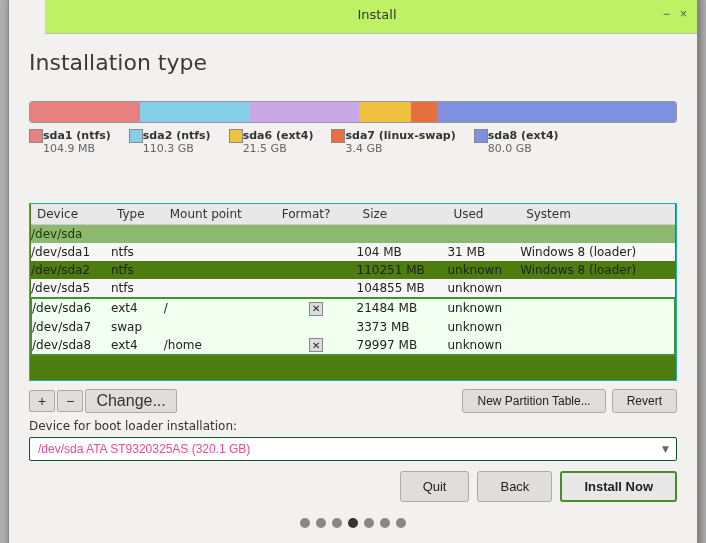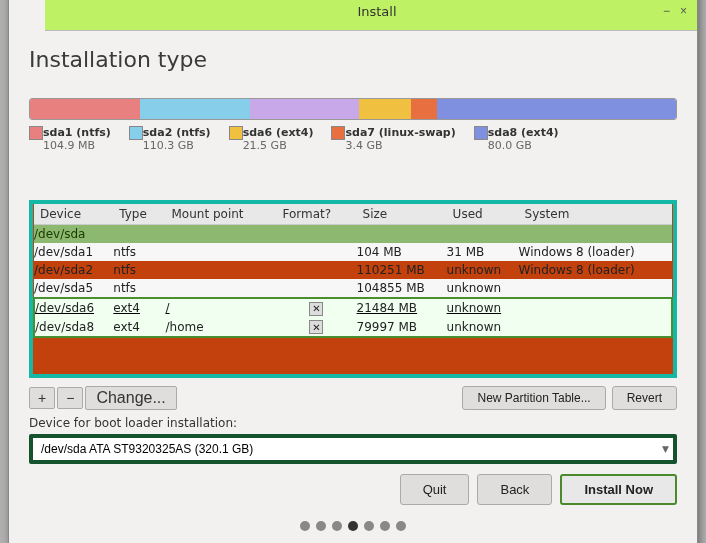--- a/index.html
+++ b/index.html
@@ -80,22 +80,22 @@
     }
     .legend-color {
       width: 14px;
       height: 14px;
       border: 1px solid #888;
     }
     .legend-label { font-weight: bold; }
     .legend-size { color: #666; display: block; }
     
     .table-container {
-      border: 4px solid #14b8a6;
-      background: #c2410c;
+      border: 1px solid #14b8a6;
+      background: #4d7c0f;
       height: 178px;
       overflow-y: auto;
       margin-bottom: 8px;
       margin-top: 48px;
     }
     table {
       width: 100%;
       border-collapse: collapse;
       font-size: 12px;
     }
@@ -182,27 +182,27 @@
       margin-bottom: 10px;
     }
     .bootloader-label {
       font-size: 12px;
       color: #333;
       margin-bottom: 4px;
     }
     .bootloader-select {
       width: 100%;
       padding: 4px 8px;
-      border: 4px solid #14532d;
+      border: 1px solid #14532d;
       background: #fff;
       font-size: 12px;
       border-radius: 2px;
       appearance: none;
       cursor: pointer;
-      color: #000000;
+      color: #ec4899;
       position: relative;
     }
     .select-wrapper {
       position: relative;
     }
     .select-wrapper::after {
       content: '▼';
       font-size: 9px;
       position: absolute;
       right: 8px;
@@ -338,28 +338,37 @@
             </tr>
             <tr class="row-normal">
               <td>/dev/sda5</td>
               <td>ntfs</td>
               <td></td>
               <td class="checkbox-cell"></td>
               <td>104855 MB</td>
               <td>unknown</td>
               <td></td>
             </tr>
-            <tr class="row-highlighted" style="background: rgb(240, 255, 240); text-decoration: underline;">
+            <tr class="row-highlighted" style="background: rgb(240, 255, 240);">
               <td style="border-top: 2px solid rgb(74, 143, 47); border-left: 2px solid rgb(74, 143, 47); border-right: none;">/dev/sda6</td>
               <td style="border-top: 2px solid rgb(74, 143, 47); border-left: none; border-right: none;">ext4</td>
               <td style="border-top: 2px solid rgb(74, 143, 47); border-left: none; border-right: none;">/</td>
               <td class="checkbox-cell" style="border-top: 2px solid rgb(74, 143, 47); border-left: none; border-right: none;"><div class="checkbox-icon">✕</div></td>
               <td style="border-top: 2px solid rgb(74, 143, 47); border-left: none; border-right: none;">21484 MB</td>
               <td style="border-top: 2px solid rgb(74, 143, 47); border-left: none; border-right: none;">unknown</td>
               <td style="border-top: 2px solid rgb(74, 143, 47); border-left: none; border-right: 2px solid rgb(74, 143, 47);"></td>
+            </tr>
+            <tr class="row-highlighted" style="background: rgb(240, 255, 240);">
+              <td style="border-left: 2px solid rgb(74, 143, 47); border-right: none;">/dev/sda7</td>
+              <td style="border-left: none; border-right: none;">swap</td>
+              <td style="border-left: none; border-right: none;"></td>
+              <td class="checkbox-cell" style="border-left: none; border-right: none;"></td>
+              <td style="border-left: none; border-right: none;">3373 MB</td>
+              <td style="border-left: none; border-right: none;">unknown</td>
+              <td style="border-left: none; border-right: 2px solid rgb(74, 143, 47);"></td>
             </tr>
             <tr class="row-highlighted" style="background: rgb(240, 255, 240);">
               <td style="border-bottom: 2px solid rgb(74, 143, 47); border-left: 2px solid rgb(74, 143, 47); border-right: none;">/dev/sda8</td>
               <td style="border-bottom: 2px solid rgb(74, 143, 47); border-left: none; border-right: none;">ext4</td>
               <td style="border-bottom: 2px solid rgb(74, 143, 47); border-left: none; border-right: none;">/home</td>
               <td class="checkbox-cell" style="border-bottom: 2px solid rgb(74, 143, 47); border-left: none; border-right: none;"><div class="checkbox-icon">✕</div></td>
               <td style="border-bottom: 2px solid rgb(74, 143, 47); border-left: none; border-right: none;">79997 MB</td>
               <td style="border-bottom: 2px solid rgb(74, 143, 47); border-left: none; border-right: none;">unknown</td>
               <td style="border-bottom: 2px solid rgb(74, 143, 47); border-left: none; border-right: 2px solid rgb(74, 143, 47);"></td>
             </tr>

